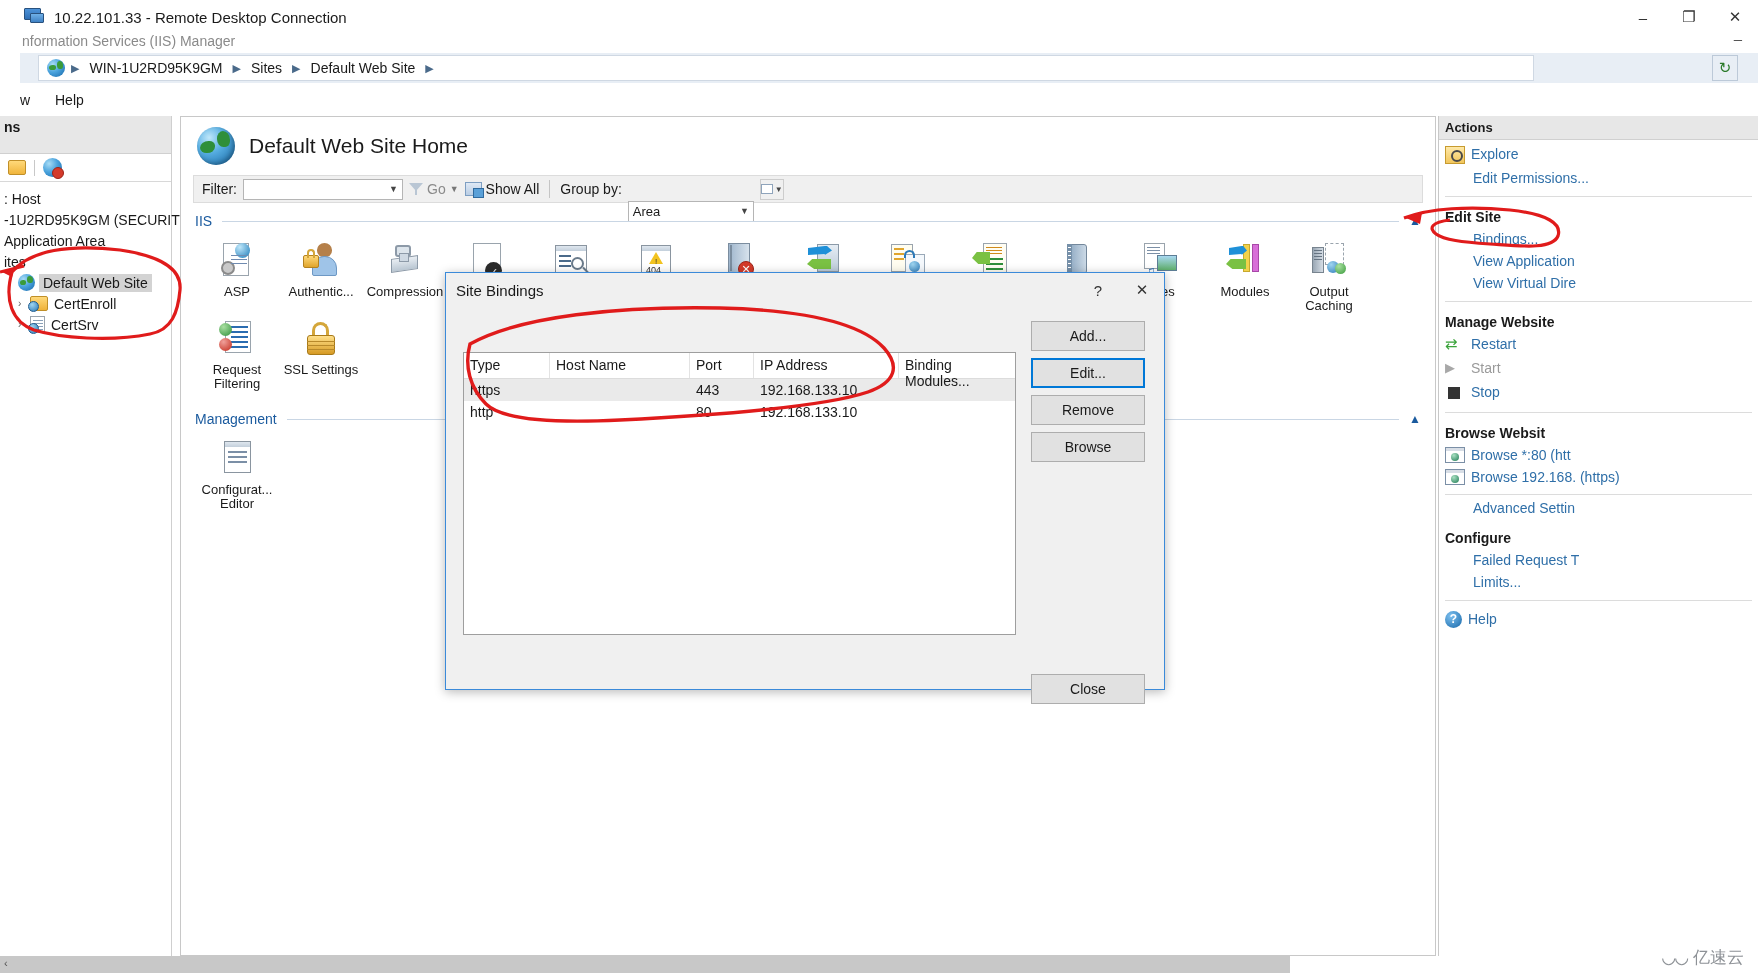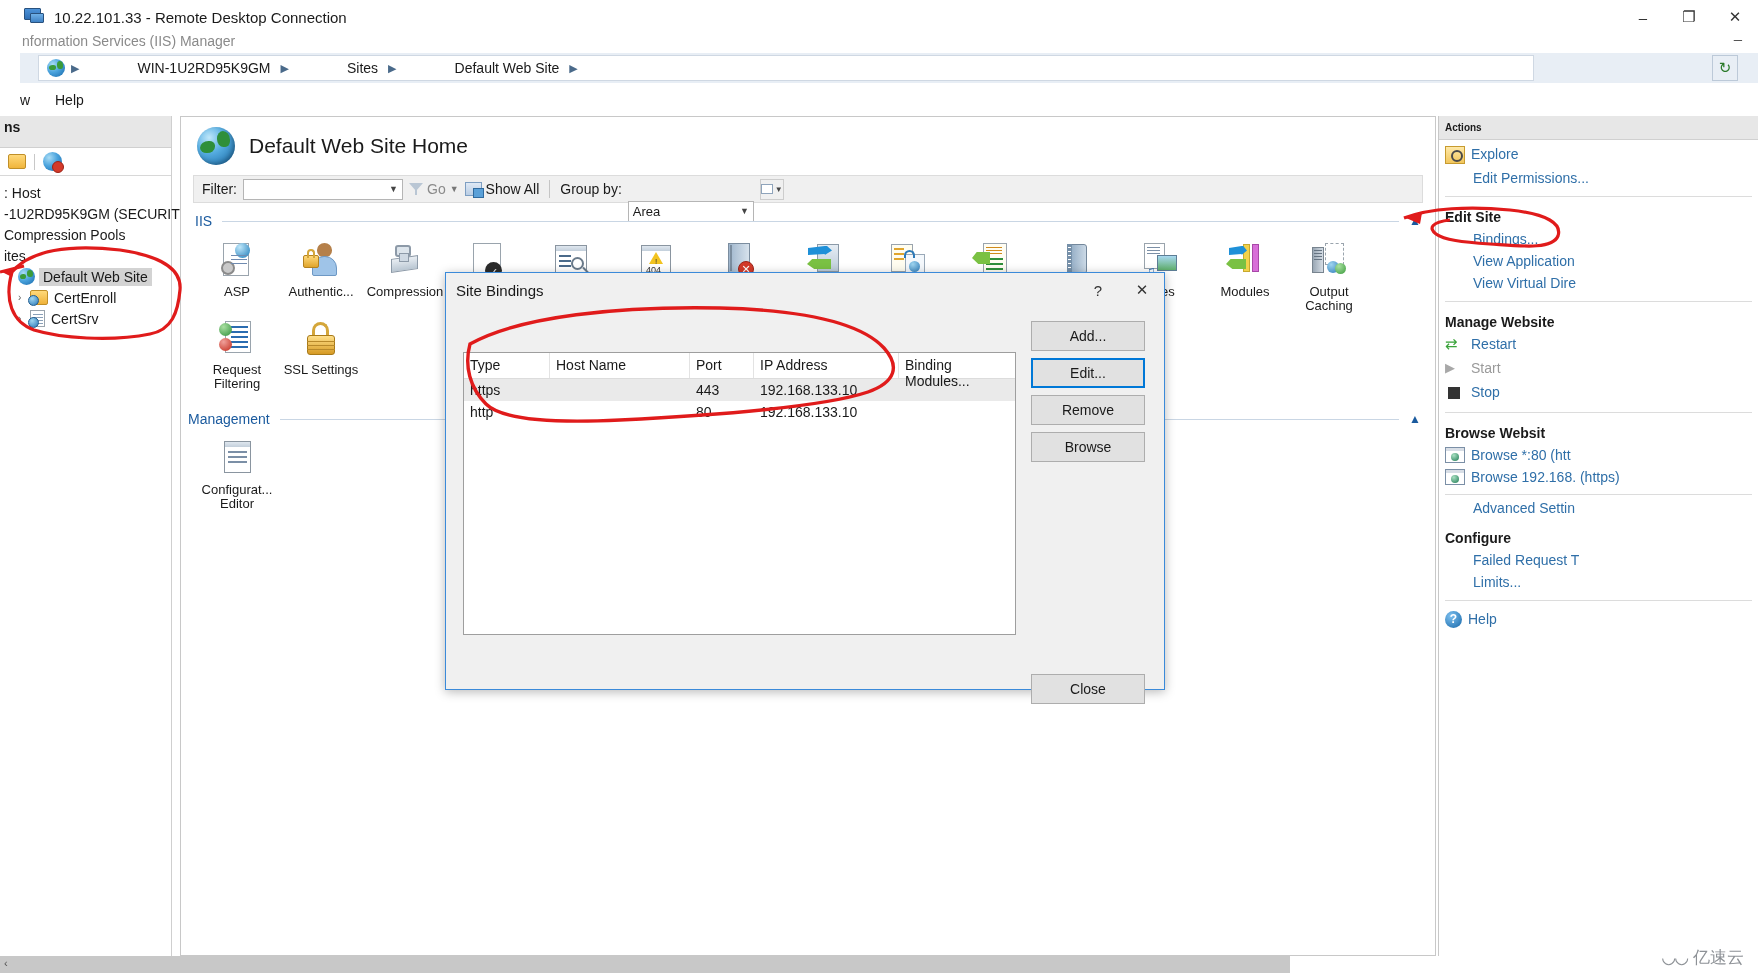--- a/index.html
+++ b/index.html
@@ -45,41 +45,41 @@
     background:#ffffff; border:1px solid #cfd8e3;
     display:flex; align-items:center; padding-left:8px; gap:3px;
   }
   .globe {
     width:18px;height:18px;border-radius:50%;
     background:radial-gradient(circle at 32% 30%, #a8dcf5 0%, #4aa3dd 45%, #1566a8 100%);
     position:relative; overflow:hidden; flex:none;
   }
   .globe:before{content:'';position:absolute;left:2px;top:6px;width:7px;height:5px;background:#3a9b3a;border-radius:60% 40% 50% 50%;}
   .globe:after{content:'';position:absolute;left:10px;top:2px;width:6px;height:8px;background:#3a9b3a;border-radius:50% 60% 40% 50%;}
-  .crumb { font-size:14px; color:#1a1a1a; padding:0 4px;margin-left:48px; }
+  .crumb { font-size:14px; color:#1a1a1a; padding:0 4px; }
   .crumb-sep { color:#4a6a8a; font-size:11px; padding:0 3px; }
   .addr-refresh {
     position:absolute; right:20px; top:55px; width:26px;height:26px;
     background:#e8eef5; border:1px solid #bcc9d8; display:flex;align-items:center;justify-content:center;
     color:#2a7a2a; font-size:15px;
   }
 
   
   .menubar { position:absolute; left:0; top:90px; width:1758px; height:22px; font-size:14px; color:#1a1a1a; }
   .menubar span { position:absolute; }
   .mb-w { left:20px; top:2px; }
   .mb-help { left:55px; top:2px; }
 
   
   .tree-pane {
     position:absolute; left:0; top:116px; width:172px; height:840px;
     background:#ffffff; border-right:1px solid #cfcfcf;
   }
   .tree-header {
-    height:32px; background:#e7e7e7; border-bottom:1px solid #d0d0d0;
+    height:38px; background:#e7e7e7; border-bottom:1px solid #d0d0d0;
     font-size:14px; color:#1a1a1a; padding-left:4px; line-height:22px; font-weight:bold;
   }
   .tree-toolbar {
     height:28px; border-bottom:1px solid #d8d8d8; display:flex; align-items:center; gap:8px; padding-left:8px;
   }
   .ti-folder{width:18px;height:15px;background:linear-gradient(#ffd97a,#f0b53c);border:1px solid #c08f28;border-radius:2px;}
   .ti-sep{width:1px;height:16px;background:#c8c8c8;}
   .ti-globe{width:19px;height:19px;border-radius:50%;
     background:radial-gradient(circle at 32% 30%, #a8dcf5 0%, #4aa3dd 45%, #1566a8 100%);position:relative;}
   .ti-globe:after{content:'';position:absolute;right:-2px;bottom:-2px;width:10px;height:10px;border-radius:50%;
@@ -153,21 +153,21 @@
 
   
   .doc { position:absolute; left:8px; top:2px; width:26px;height:33px; background:#fff; border:1px solid #9aa4ad; }
 
   
   .actions {
     position:absolute; left:1438px; top:116px; width:320px; height:840px;
     background:#ffffff; border-left:1px solid #c8c8c8;
   }
   .actions-head { height:24px; background:#e7e7e7; border-bottom:1px solid #d0d0d0;
-    font-size:10px; font-weight:bold; color:#1a1a1a; padding-left:6px; line-height:24px; }
+    font-size:13px; font-weight:bold; color:#1a1a1a; padding-left:6px; line-height:24px; }
   .act-group { padding:3px 0; }
   .act-sep { height:1px; background:#dcdcdc; margin:4px 6px; }
   .act-title { font-size:14px; font-weight:bold; color:#1a1a1a; padding:5px 0 3px 6px; }
   .act-item { display:flex; align-items:flex-start; gap:6px; padding:3px 0 3px 6px; font-size:14px; color:#2f6fa8; }
   .act-item.disabled { color:#9a9a9a; }
   .act-item.indent { padding-left:34px; }
   .act-ico { width:20px;height:18px; flex:none; }
   .ai-explore { background:linear-gradient(#ffe9a8,#f2c65c); border:1px solid #c79b2f; position:relative; }
   .ai-explore:after{content:'';position:absolute;left:5px;top:3px;width:8px;height:8px;border:2px solid #4a4a4a;border-radius:50%;}
   .ai-settings { background:#fff; border:1px solid #7b8fa6; position:relative; }
@@ -280,21 +280,21 @@
       <div class="ti-globe"></div>
     </div>
     <div class="tree-list">
       <div class="tnode l1">
         <span class="tlabel">: Host</span>
       </div>
       <div class="tnode l1">
         <span class="tlabel">-1U2RD95K9GM (SECURIT</span>
       </div>
       <div class="tnode l1">
-        <span class="tlabel">Compression Pools</span>
+        <span class="tlabel">Application Area</span>
       </div>
       <div class="tnode l1">
         <span class="tlabel">ites</span>
       </div>
       <div class="tnode l2 sel">
         <span class="ico-globe-sm"></span>
         <span class="tlabel">Default Web Site</span>
       </div>
       <div class="tnode l2">
         <span class="chev">›</span>
@@ -503,21 +503,21 @@
       <div class="icon-cell">
         <div class="ic">
           <div style="position:absolute;left:13px;top:3px;width:17px;height:15px;border:3px solid #d4a63a;border-bottom:none;border-radius:9px 9px 0 0;"></div>
           <div style="position:absolute;left:8px;top:16px;width:28px;height:20px;background:linear-gradient(#ffe08a,#d69a24);border:1px solid #a87a19;border-radius:3px;"></div>
           <div style="position:absolute;left:8px;top:22px;width:28px;height:1px;background:#b8892a;box-shadow:0 4px 0 #b8892a,0 8px 0 #b8892a;"></div>
         </div>
         <div class="lbl">SSL Settings</div>
       </div>
     </div>
 
-    <div class="section-head" style="margin-top:20px;margin-left:7px;">
+    <div class="section-head" style="margin-top:20px;">
       <span>Management</span>
       <span class="section-line"></span>
       <span class="section-chev">▲</span>
     </div>
 
     <div class="icon-grid">
       <div class="icon-cell">
         <div class="ic">
           <div style="position:absolute;left:9px;top:2px;width:27px;height:32px;background:#fff;border:1px solid #8a95a0;"></div>
           <div style="position:absolute;left:10px;top:3px;width:25px;height:5px;background:linear-gradient(#dfe7ef,#c3cfdb);"></div>

